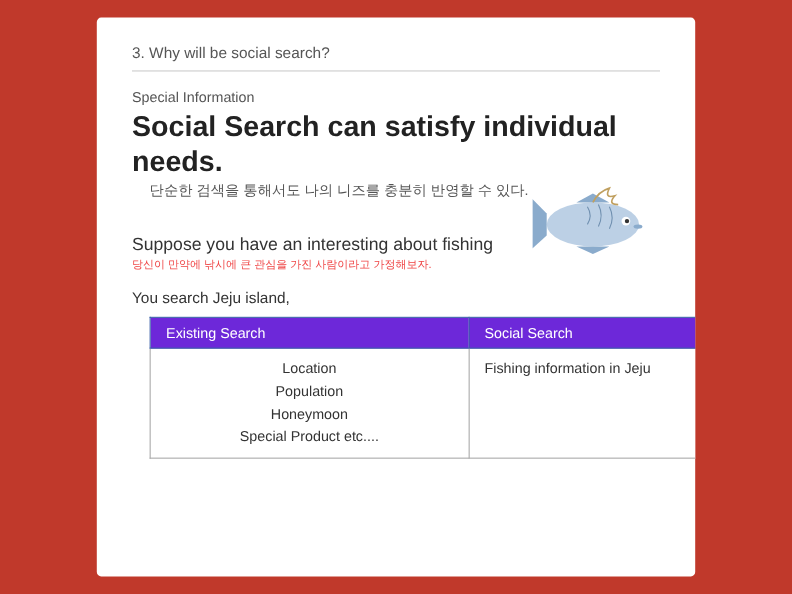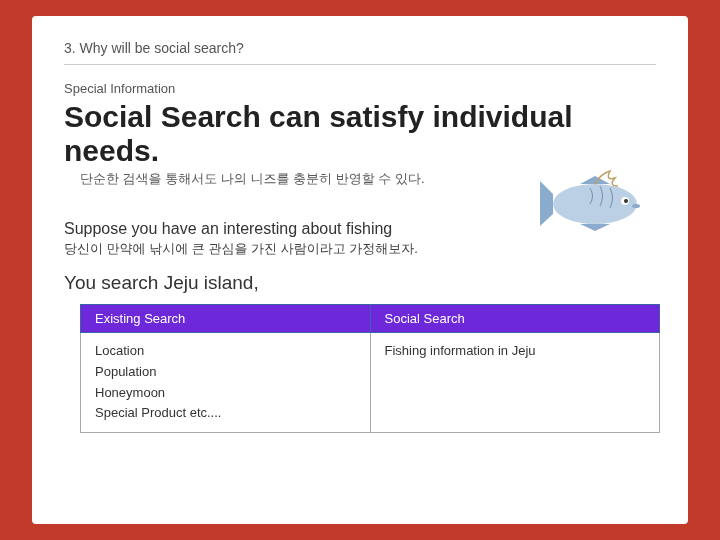--- a/index.html
+++ b/index.html
@@ -12,21 +12,21 @@
       width: 720px;
       height: 540px;
       background-color: #c0392b;
       display: flex;
       align-items: center;
       justify-content: center;
       font-family: Arial, sans-serif;
     }
 
     .slide-container {
-      width: 656px;
+      width: 544px;
       height: 508px;
       background-color: #ffffff;
       border-radius: 4px;
       padding: 24px 32px 24px 32px;
       position: relative;
       overflow: hidden;
     }
 
     .slide-title {
       font-size: 14px;
@@ -38,47 +38,47 @@
     }
 
     .section-label {
       font-size: 13px;
       color: #555555;
       font-weight: normal;
       margin-bottom: 4px;
     }
 
     .main-heading {
-      font-size: 30px;
+      font-size: 26px;
       font-weight: bold;
       color: #222222;
       margin-bottom: 2px;
     }
 
     .sub-heading-kr {
       font-size: 13px;
       color: #555555;
       margin-left: 16px;
       margin-bottom: 32px;
     }
 
     .fishing-text {
       font-size: 16px;
       color: #333333;
       margin-bottom: 2px;
     }
 
     .fishing-text-kr {
-      font-size: 13px;
-      color: #404040;
+      font-size: 10px;
+      color: #ef4444;
       margin-bottom: 14px;
     }
 
     .search-text {
-      font-size: 19px;
+      font-size: 14px;
       color: #333333;
       margin-bottom: 10px;
     }
 
     .comparison-table {
       width: 580px;
       border-collapse: collapse;
       margin-left: 16px;
     }
 
@@ -154,21 +154,21 @@
 
   <table class="comparison-table">
     <thead>
       <tr>
         <th style="width:50%">Existing Search</th>
         <th style="width:50%">Social Search</th>
       </tr>
     </thead>
     <tbody>
       <tr>
-        <td style="white-space: pre-line;">Location
+        <td style="white-space: pre-line; text-align: center;">Location
 Population
 Honeymoon
 Special Product etc....</td>
         <td>Fishing information in Jeju</td>
       </tr>
     </tbody>
   </table>
 
 </div>
 

